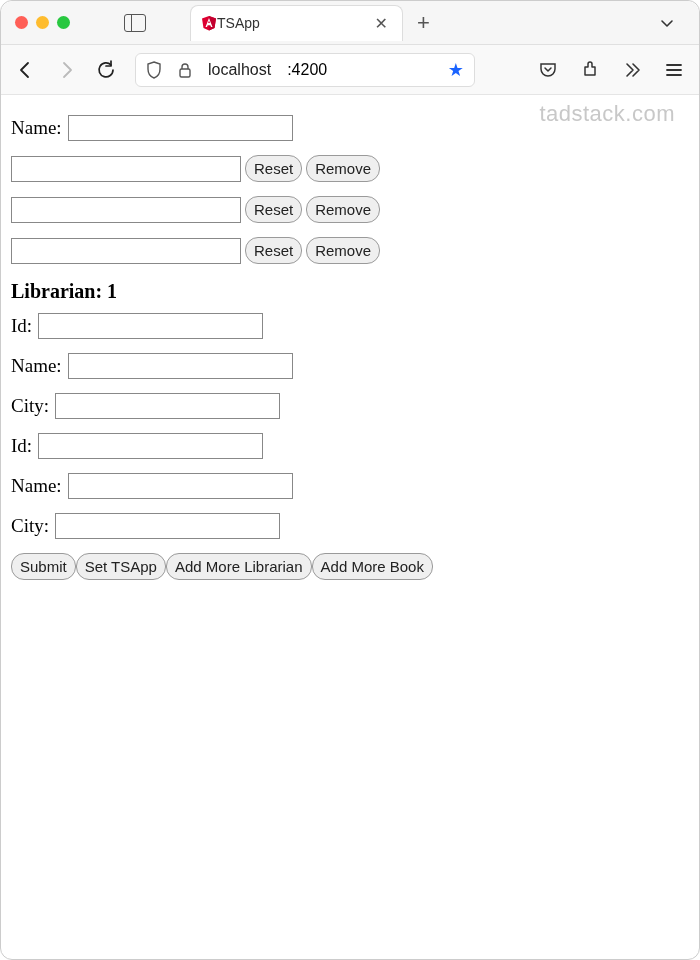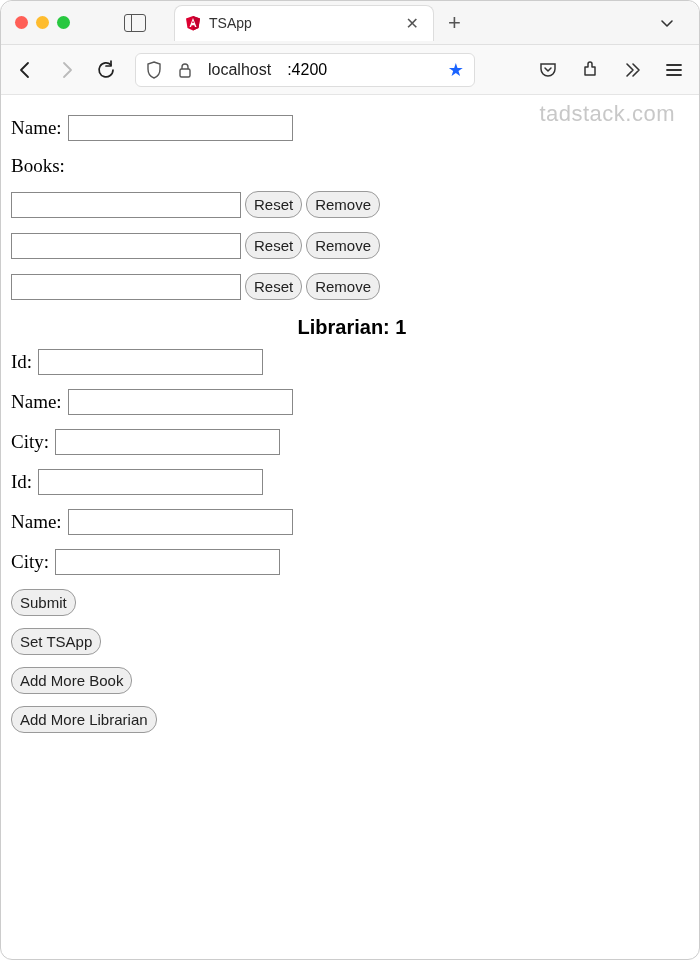--- a/index.html
+++ b/index.html
@@ -37,31 +37,30 @@
       margin-left: 40px;
       width: 22px; height: 18px;
       border: 1.5px solid #555; border-radius: 3px;
       position: relative;
     }
     .sidebar-toggle::before {
       content:""; position:absolute; left:6px; top:0; bottom:0;
       border-left:1.5px solid #555;
     }
     .tab {
-      margin-left: 28px;
+      margin-left: 44px;
       background: #fff;
       border: 1px solid #ddd;
       border-bottom: none;
       border-radius: 8px 8px 0 0;
       height: 36px;
-      width: 260px;
+      width: 213px;
       display: flex;
       align-items: center;
       padding: 0 10px;
-      gap: 8px;
       position: relative;
     }
     .tab .fav {
       width: 16px; height: 16px;
       display:flex; align-items:center; justify-content:center;
     }
     .tab .fav svg { width:16px; height:16px; }
     .tab .title {
       font-size: 14px; color:#333; flex:1;
     }
@@ -150,28 +149,27 @@
       font-family: -apple-system, Helvetica, Arial, sans-serif;
       font-size: 15px;
       padding: 4px 8px;
       background: #efefef;
       border: 1px solid #9a9a9a;
       border-radius: 13px;
       color:#222;
       cursor: pointer;
     }
     h3.lib-head {
-      font-family: Liberation Sans, sans-serif;
+      font-family: Liberation Serif, serif;
       font-weight: bold;
       font-size: 20px;
       margin: 16px 0 10px 0;
-      text-align: center;
     }
     .section-label { margin: 10px 0 6px 0; }
-    .action-stack { display:flex; flex-direction:column; align-items:flex-start; gap:12px; margin-top:2px;}
+    .action-stack { display:flex; align-items:flex-start; margin-top:2px;}
     svg { display:block; }
   </style>
 </head>
 <body>
 
 <div class="titlebar">
   <div class="traffic-lights">
     <div class="tl red"></div>
     <div class="tl yellow"></div>
     <div class="tl green"></div>
@@ -255,21 +253,20 @@
 </div>
 
 <div class="page">
   <div class="watermark">tadstack.com</div>
 
   <div class="row">
     <label>Name:</label>
     <input class="txt" style="width: 225px;" type="text">
   </div>
 
-  <div class="section-label">Books:</div>
 
   <div class="books-list">
     <div class="book-row">
       <input class="txt" type="text" value="" style="">
       <button class="small">Reset</button>
       <button class="small">Remove</button>
     </div>
     <div class="book-row">
       <input class="txt" type="text" value="" style="">
       <button class="small">Reset</button>
@@ -306,16 +303,16 @@
     <input class="txt" style="width: 225px;" type="text" value="">
   </div>
   <div class="row">
     <label>City:</label>
     <input class="txt" style="width: 225px;" type="text" value="">
   </div>
 
   <div class="action-stack">
     <button class="small">Submit</button>
     <button class="small">Set TSApp</button>
+    <button class="small">Add More Librarian</button>
     <button class="small">Add More Book</button>
-    <button class="small">Add More Librarian</button>
   </div>
 </div>
 
 </body></html>

